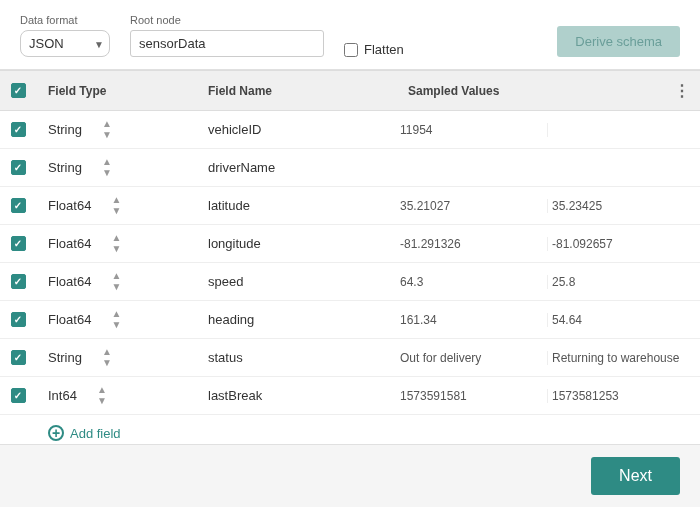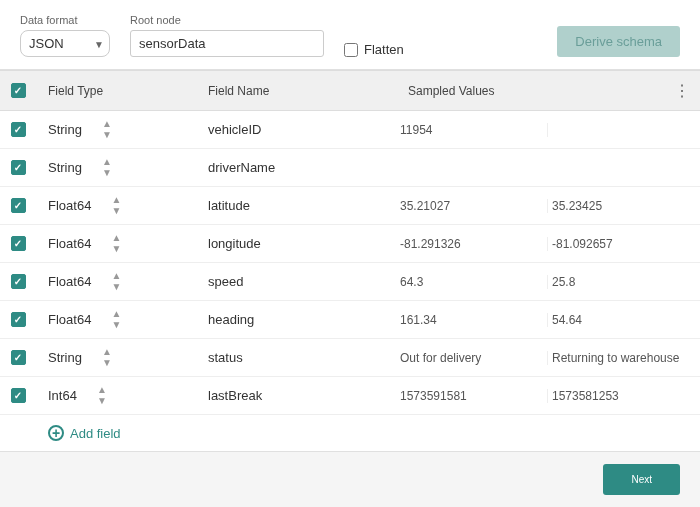--- a/index.html
+++ b/index.html
@@ -104,21 +104,21 @@
       display: grid;
       grid-template-columns: 36px 160px 200px 1fr;
       background: #f0f0f0;
       border-bottom: 1px solid #ddd;
       border-top: 1px solid #ddd;
     }
 
     .table-header-cell {
       padding: 10px 12px;
       font-size: 12px;
-      font-weight: 400;
+      font-weight: 700;
       color: #444;
       display: flex;
       align-items: center;
     }
 
     .table-header-cell.check-col {
       justify-content: center;
       padding: 10px 6px;
     }
 
@@ -241,21 +241,21 @@
       min-height: 55px;
       align-items: center;
     }
 
     .next-btn {
       background: #2e8b84;
       color: #fff;
       border: none;
       border-radius: 3px;
       padding: 10px 28px;
-      font-size: 10px;
+      font-size: 16px;
       cursor: pointer;
       font-weight: 500;
     }
 
     .top-section {
       display: flex;
       align-items: flex-end;
       padding: 14px 20px 12px;
       background: #fff;
       border-bottom: 1px solid #e0e0e0;

